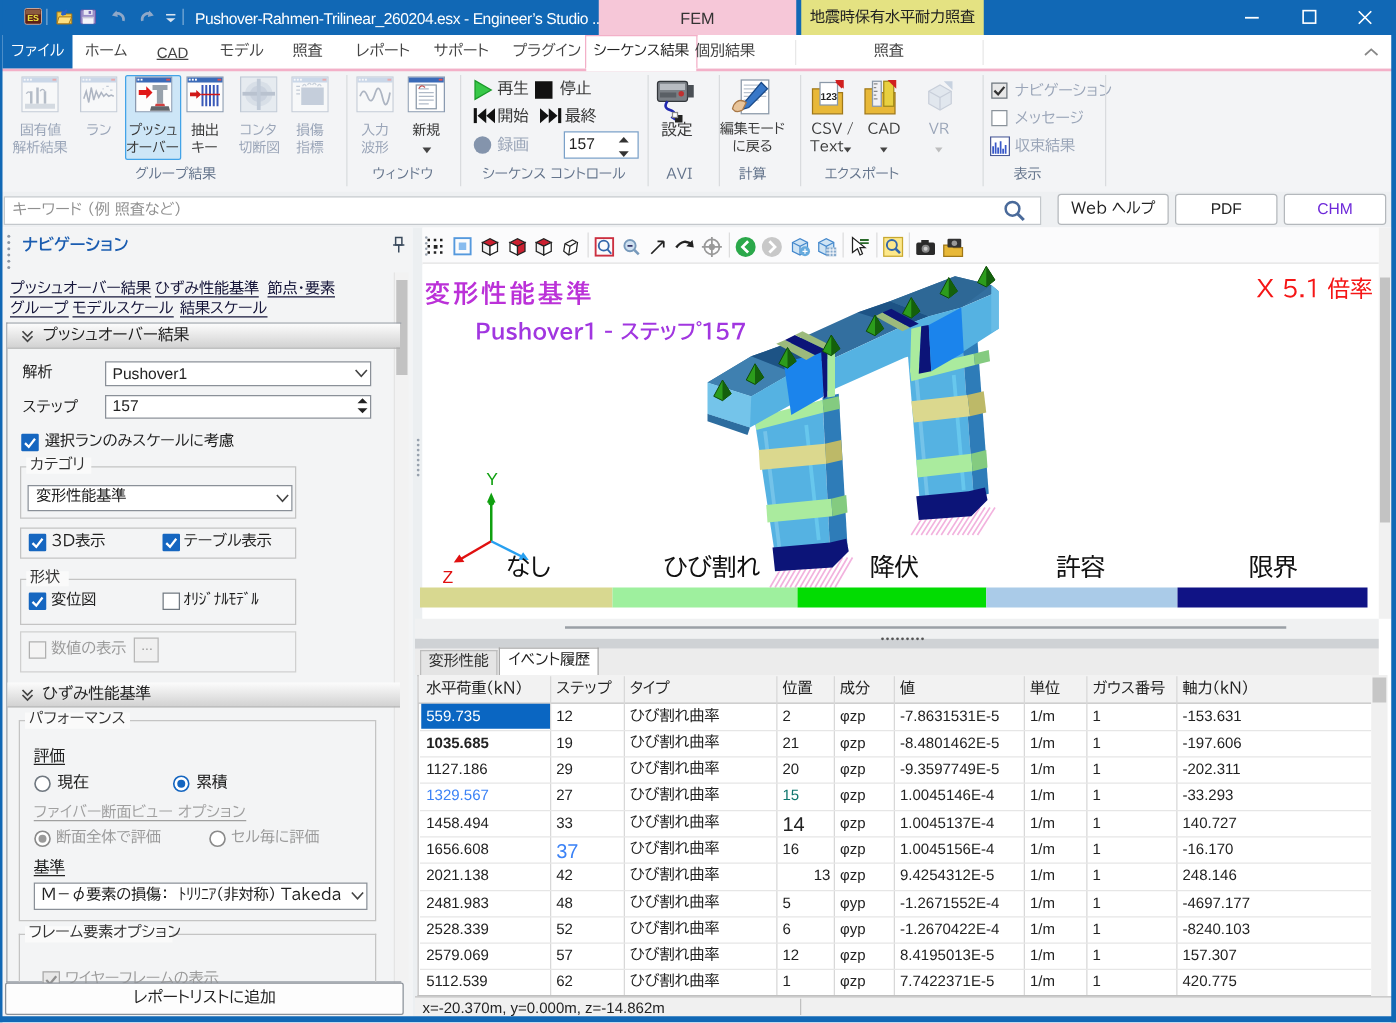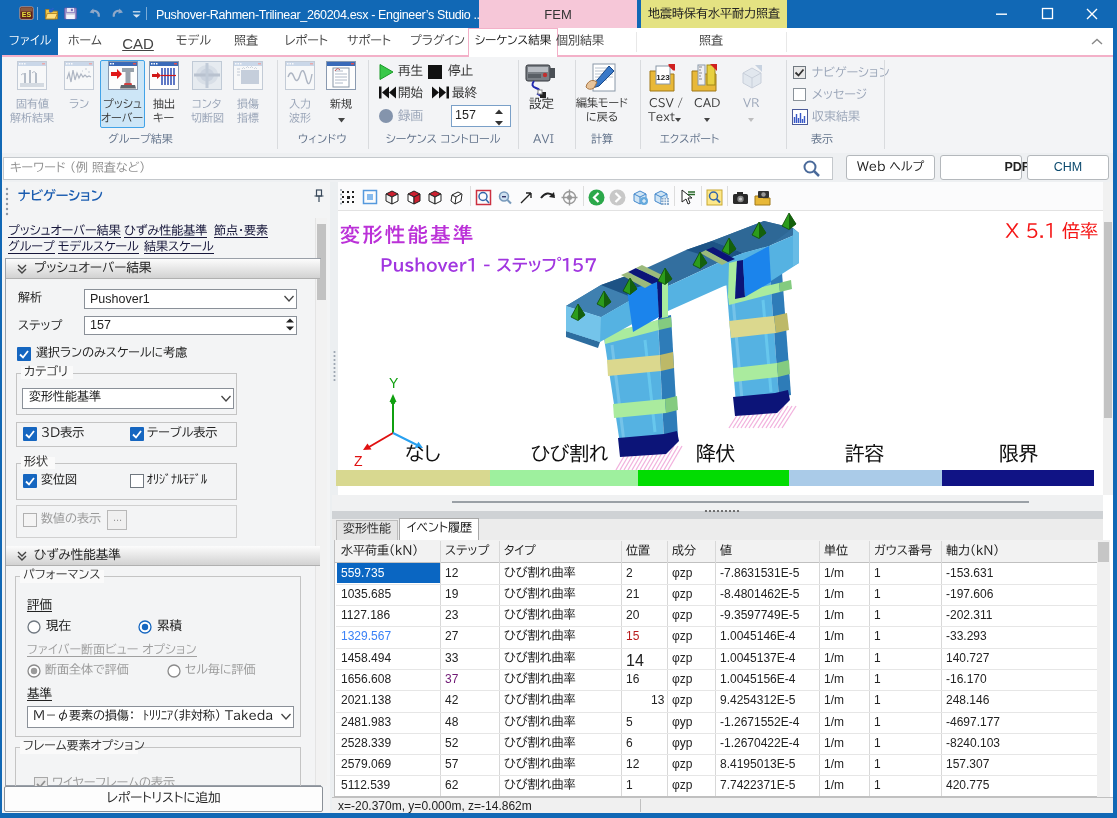--- a/index.html
+++ b/index.html
@@ -317,21 +317,21 @@
         <use href="#r30eb" x="2560"></use>
       </g>
     </svg>
     <svg style="position:absolute;left:68.1px;top:7.0px;overflow:visible" width="35" height="17">
       <g fill="#444444" transform="translate(0,9.6) scale(0.012000)">
         <use href="#r30db"></use>
         <use href="#r30fc" x="960"></use>
         <use href="#r30e0" x="1920"></use>
       </g>
     </svg>
-    <div style="position:absolute;left:138px;top:7px;font-size:15px;color:#444444;font-weight:normal;white-space:pre;line-height:1.2;transform:translateX(-50%);text-decoration:underline;">CAD</div>
+    <div style="position:absolute;left:138px;top:7px;font-size:12px;color:#444444;font-weight:normal;white-space:pre;line-height:1.2;transform:translateX(-50%);text-decoration:underline;">CAD</div>
     <svg style="position:absolute;left:175.5px;top:7.0px;overflow:visible" width="37" height="17">
       <g fill="#444444" transform="translate(0,9.6) scale(0.012000)">
         <use href="#r30e2"></use>
         <use href="#r30c7" x="950"></use>
         <use href="#r30eb" x="1940"></use>
       </g>
     </svg>
     <svg style="position:absolute;left:234.0px;top:7.0px;overflow:visible" width="26" height="17">
       <g fill="#444444" transform="translate(0,9.6) scale(0.012000)">
         <use href="#r7167"></use>
@@ -854,23 +854,23 @@
       <g fill="#222" transform="translate(0,9.6) scale(0.012000)">
         <use href="#r57"></use>
         <use href="#r65" x="980"></use>
         <use href="#r62" x="1670"></use>
         <use href="#r30d8" x="2713"></use>
         <use href="#r30eb" x="3644"></use>
         <use href="#r30d7" x="4624"></use>
       </g>
     </svg>
     <div style="position:absolute;left:940px;top:2px;width:82px;height:25px;background:#fff;border:1px solid #b4b8bc;border-radius:3px"></div>
-    <div style="position:absolute;left:981.0px;top:7px;font-size:12.5px;color:#222;font-weight:bold;white-space:pre;line-height:1.2;transform:translateX(-50%);margin-left:36px;">PDF</div>
+    <div style="position:absolute;left:981.0px;top:7px;font-size:12.5px;color:#222;font-weight:normal;white-space:pre;line-height:1.2;transform:translateX(-50%);">PDF</div>
     <div style="position:absolute;left:1027px;top:2px;width:82px;height:25px;background:#fff;border:1px solid #b4b8bc;border-radius:3px"></div>
-    <div style="position:absolute;left:1068.0px;top:7px;font-size:12.5px;color:#0c4a6e;font-weight:normal;white-space:pre;line-height:1.2;transform:translateX(-50%);">CHM</div>
+    <div style="position:absolute;left:1068.0px;top:7px;font-size:12.5px;color:#6d28d9;font-weight:normal;white-space:pre;line-height:1.2;transform:translateX(-50%);">CHM</div>
   </div>
 <div style="position:absolute;left:2px;top:182px;width:328px;height:631px;background:#f3f4f5;overflow:hidden">
     <svg style="position:absolute;left:2px;top:4px" width="6" height="30">
       <circle cx="3" cy="3" r="1.2" fill="#8a96a4"></circle>
       <circle cx="3" cy="8" r="1.2" fill="#8a96a4"></circle>
       <circle cx="3" cy="13" r="1.2" fill="#8a96a4"></circle>
       <circle cx="3" cy="18" r="1.2" fill="#8a96a4"></circle>
       <circle cx="3" cy="23" r="1.2" fill="#8a96a4"></circle>
       <circle cx="3" cy="28" r="1.2" fill="#8a96a4"></circle>
     </svg>
@@ -1747,41 +1747,41 @@
       <use href="#r7387" x="4960"></use>
     </g>
   </svg>
 <div style="position:absolute;left:626px;top:566px;font-size:12px;color:#222;font-weight:normal;white-space:pre;line-height:1.2;">2</div>
 <div style="position:absolute;left:672px;top:566px;font-size:12px;color:#222;font-weight:normal;white-space:pre;line-height:1.2;">φzp</div>
 <div style="position:absolute;left:720px;top:566px;font-size:12px;color:#222;font-weight:normal;white-space:pre;line-height:1.2;">-7.8631531E-5</div>
 <div style="position:absolute;left:824px;top:566px;font-size:12px;color:#222;font-weight:normal;white-space:pre;line-height:1.2;">1/m</div>
 <div style="position:absolute;left:874px;top:566px;font-size:12px;color:#222;font-weight:normal;white-space:pre;line-height:1.2;">1</div>
 <div style="position:absolute;left:946px;top:566px;font-size:12px;color:#222;font-weight:normal;white-space:pre;line-height:1.2;">-153.631</div>
 <div style="position:absolute;left:336px;top:584px;width:761px;height:1px;background:#e6e6e6;"></div>
-<div style="position:absolute;left:341px;top:587px;font-size:12px;color:#222;font-weight:normal;white-space:pre;line-height:1.2;">1035.685</div>
+<div style="position:absolute;left:341px;top:587px;font-size:12px;color:#222;font-weight:bold;white-space:pre;line-height:1.2;">1035.685</div>
 <div style="position:absolute;left:445px;top:587px;font-size:12px;color:#222;font-weight:normal;white-space:pre;line-height:1.2;">19</div>
 <svg style="position:absolute;left:504.0px;top:588.0px;overflow:visible" width="73" height="17">
     <g fill="#222" transform="translate(0,9.6) scale(0.012000)">
       <use href="#r3072"></use>
       <use href="#r3073" x="980"></use>
       <use href="#r5272" x="1980"></use>
       <use href="#r308c" x="2980"></use>
       <use href="#r66f2" x="3960"></use>
       <use href="#r7387" x="4960"></use>
     </g>
   </svg>
 <div style="position:absolute;left:626px;top:587px;font-size:12px;color:#222;font-weight:normal;white-space:pre;line-height:1.2;">21</div>
 <div style="position:absolute;left:672px;top:587px;font-size:12px;color:#222;font-weight:normal;white-space:pre;line-height:1.2;">φzp</div>
 <div style="position:absolute;left:720px;top:587px;font-size:12px;color:#222;font-weight:normal;white-space:pre;line-height:1.2;">-8.4801462E-5</div>
 <div style="position:absolute;left:824px;top:587px;font-size:12px;color:#222;font-weight:normal;white-space:pre;line-height:1.2;">1/m</div>
 <div style="position:absolute;left:874px;top:587px;font-size:12px;color:#222;font-weight:normal;white-space:pre;line-height:1.2;">1</div>
 <div style="position:absolute;left:946px;top:587px;font-size:12px;color:#222;font-weight:normal;white-space:pre;line-height:1.2;">-197.606</div>
 <div style="position:absolute;left:336px;top:605px;width:761px;height:1px;background:#e6e6e6;"></div>
 <div style="position:absolute;left:341px;top:608px;font-size:12px;color:#222;font-weight:normal;white-space:pre;line-height:1.2;">1127.186</div>
-<div style="position:absolute;left:445px;top:608px;font-size:12px;color:#222;font-weight:normal;white-space:pre;line-height:1.2;">23</div>
+<div style="position:absolute;left:445px;top:608px;font-size:12px;color:#222;font-weight:normal;white-space:pre;line-height:1.2;">29</div>
 <svg style="position:absolute;left:504.0px;top:609.0px;overflow:visible" width="73" height="17">
     <g fill="#222" transform="translate(0,9.6) scale(0.012000)">
       <use href="#r3072"></use>
       <use href="#r3073" x="980"></use>
       <use href="#r5272" x="1980"></use>
       <use href="#r308c" x="2980"></use>
       <use href="#r66f2" x="3960"></use>
       <use href="#r7387" x="4960"></use>
     </g>
   </svg>
@@ -1797,21 +1797,21 @@
 <svg style="position:absolute;left:504.0px;top:630.0px;overflow:visible" width="73" height="17">
     <g fill="#222" transform="translate(0,9.6) scale(0.012000)">
       <use href="#r3072"></use>
       <use href="#r3073" x="980"></use>
       <use href="#r5272" x="1980"></use>
       <use href="#r308c" x="2980"></use>
       <use href="#r66f2" x="3960"></use>
       <use href="#r7387" x="4960"></use>
     </g>
   </svg>
-<div style="position:absolute;left:626px;top:629px;font-size:12px;color:#b91c1c;font-weight:normal;white-space:pre;line-height:1.2;">15</div>
+<div style="position:absolute;left:626px;top:629px;font-size:12px;color:#0f766e;font-weight:normal;white-space:pre;line-height:1.2;">15</div>
 <div style="position:absolute;left:672px;top:629px;font-size:12px;color:#222;font-weight:normal;white-space:pre;line-height:1.2;">φzp</div>
 <div style="position:absolute;left:720px;top:629px;font-size:12px;color:#222;font-weight:normal;white-space:pre;line-height:1.2;">1.0045146E-4</div>
 <div style="position:absolute;left:824px;top:629px;font-size:12px;color:#222;font-weight:normal;white-space:pre;line-height:1.2;">1/m</div>
 <div style="position:absolute;left:874px;top:629px;font-size:12px;color:#222;font-weight:normal;white-space:pre;line-height:1.2;">1</div>
 <div style="position:absolute;left:946px;top:629px;font-size:12px;color:#222;font-weight:normal;white-space:pre;line-height:1.2;">-33.293</div>
 <div style="position:absolute;left:336px;top:648px;width:761px;height:1px;background:#e6e6e6;"></div>
 <div style="position:absolute;left:341px;top:651px;font-size:12px;color:#222;font-weight:normal;white-space:pre;line-height:1.2;">1458.494</div>
 <div style="position:absolute;left:445px;top:651px;font-size:12px;color:#222;font-weight:normal;white-space:pre;line-height:1.2;">33</div>
 <svg style="position:absolute;left:504.0px;top:652.0px;overflow:visible" width="73" height="17">
     <g fill="#222" transform="translate(0,9.6) scale(0.012000)">
@@ -1824,21 +1824,21 @@
     </g>
   </svg>
 <div style="position:absolute;left:626px;top:651px;font-size:16px;color:#222;font-weight:normal;white-space:pre;line-height:1.2;">14</div>
 <div style="position:absolute;left:672px;top:651px;font-size:12px;color:#222;font-weight:normal;white-space:pre;line-height:1.2;">φzp</div>
 <div style="position:absolute;left:720px;top:651px;font-size:12px;color:#222;font-weight:normal;white-space:pre;line-height:1.2;">1.0045137E-4</div>
 <div style="position:absolute;left:824px;top:651px;font-size:12px;color:#222;font-weight:normal;white-space:pre;line-height:1.2;">1/m</div>
 <div style="position:absolute;left:874px;top:651px;font-size:12px;color:#222;font-weight:normal;white-space:pre;line-height:1.2;">1</div>
 <div style="position:absolute;left:946px;top:651px;font-size:12px;color:#222;font-weight:normal;white-space:pre;line-height:1.2;">140.727</div>
 <div style="position:absolute;left:336px;top:669px;width:761px;height:1px;background:#e6e6e6;"></div>
 <div style="position:absolute;left:341px;top:672px;font-size:12px;color:#222;font-weight:normal;white-space:pre;line-height:1.2;">1656.608</div>
-<div style="position:absolute;left:445px;top:672px;font-size:12px;color:#701a75;font-weight:normal;white-space:pre;line-height:1.2;">37</div>
+<div style="position:absolute;left:445px;top:672px;font-size:16px;color:#3b82f6;font-weight:normal;white-space:pre;line-height:1.2;">37</div>
 <svg style="position:absolute;left:504.0px;top:673.0px;overflow:visible" width="73" height="17">
     <g fill="#222" transform="translate(0,9.6) scale(0.012000)">
       <use href="#r3072"></use>
       <use href="#r3073" x="980"></use>
       <use href="#r5272" x="1980"></use>
       <use href="#r308c" x="2980"></use>
       <use href="#r66f2" x="3960"></use>
       <use href="#r7387" x="4960"></use>
     </g>
   </svg>

